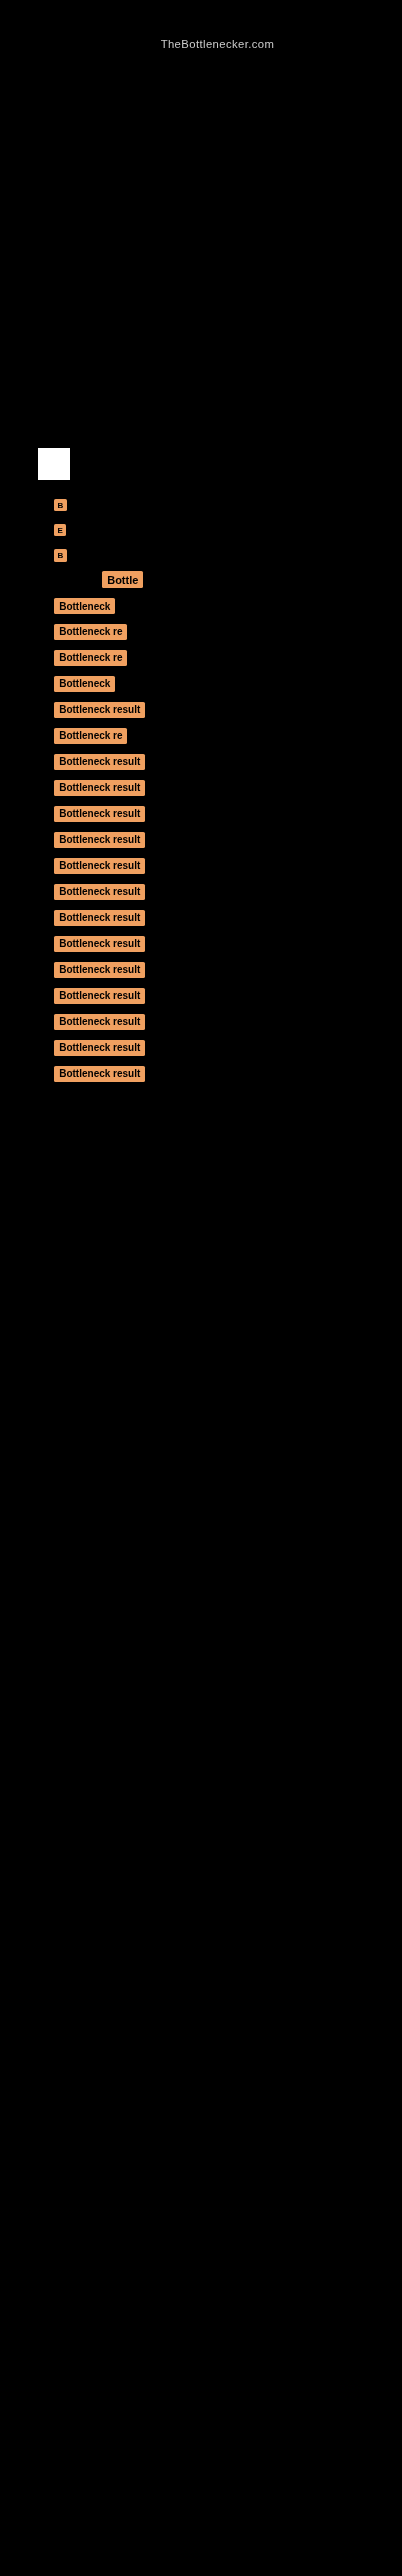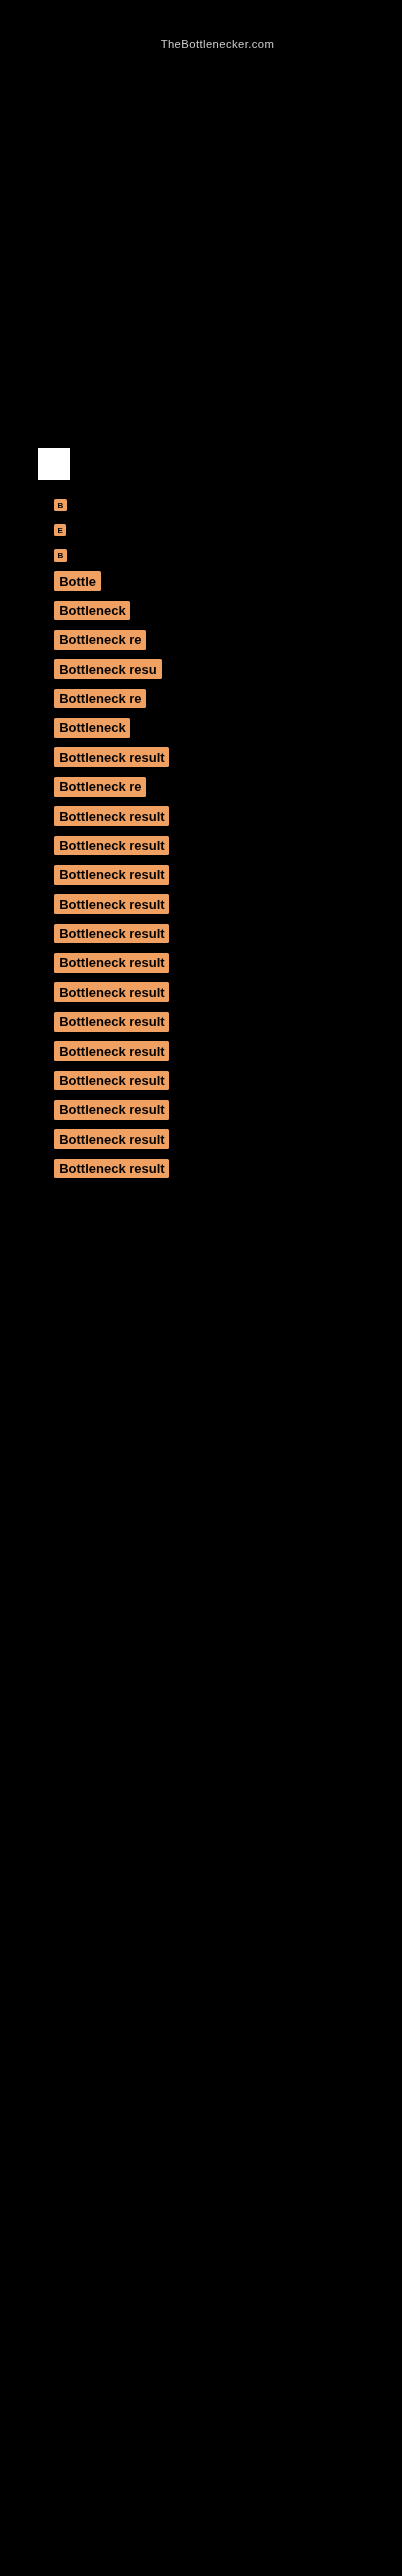--- a/index.html
+++ b/index.html
@@ -25,30 +25,30 @@
 
     .bottleneck-item {
       margin-bottom: 0px;
       padding: 4.8px 0 4.8px 6.4px;
     }
 
     .bottleneck-label {
       display: inline-block;
       background-color: #f0a060;
       color: #000;
-      font-size: 13px;
+      font-size: 10px;
       font-weight: bold;
       padding: 2.4px 4.8px;
       border-radius: 1.6px;
       white-space: nowrap;
     }
 
     
     .item-xs  .bottleneck-label { font-size: 8px; padding: 1.6px 3.2px; }
-    .item-sm  .bottleneck-label { font-size: 13px; }
+    .item-sm  .bottleneck-label { font-size: 11px; margin-left: 48px; }
     .item-md  .bottleneck-label { }
     .item-lg  .bottleneck-label { }
 
     .top-dark-area {
       height: 378px;
       background: #000;
       width: 100%;
     }
 
     .cursor-line {
@@ -69,21 +69,20 @@
 
 <div class="cursor-line"></div>
 
 <div class="bottleneck-items-container" id="items-container">
 <div class="bottleneck-item item-xs"><span class="bottleneck-label">B</span></div>
     <div class="bottleneck-item item-xs"><span class="bottleneck-label">E</span></div>
     <div class="bottleneck-item item-xs"><span class="bottleneck-label">B</span></div>
     <div class="bottleneck-item item-sm"><span class="bottleneck-label">Bottle</span></div>
     <div class="bottleneck-item item-md"><span class="bottleneck-label">Bottleneck</span></div>
     <div class="bottleneck-item item-md"><span class="bottleneck-label">Bottleneck re</span></div>
-    <div class="bottleneck-item item-lg"><span class="bottleneck-label">Bottleneck resu</span></div>
     <div class="bottleneck-item item-md"><span class="bottleneck-label">Bottleneck re</span></div>
     <div class="bottleneck-item item-md"><span class="bottleneck-label">Bottleneck</span></div>
     <div class="bottleneck-item item-lg"><span class="bottleneck-label">Bottleneck result</span></div>
     <div class="bottleneck-item item-md"><span class="bottleneck-label">Bottleneck re</span></div>
     <div class="bottleneck-item item-lg"><span class="bottleneck-label">Bottleneck result</span></div>
     <div class="bottleneck-item item-lg"><span class="bottleneck-label">Bottleneck result</span></div>
     <div class="bottleneck-item item-lg"><span class="bottleneck-label">Bottleneck result</span></div>
     <div class="bottleneck-item item-lg"><span class="bottleneck-label">Bottleneck result</span></div>
     <div class="bottleneck-item item-lg"><span class="bottleneck-label">Bottleneck result</span></div>
     <div class="bottleneck-item item-lg"><span class="bottleneck-label">Bottleneck result</span></div>

